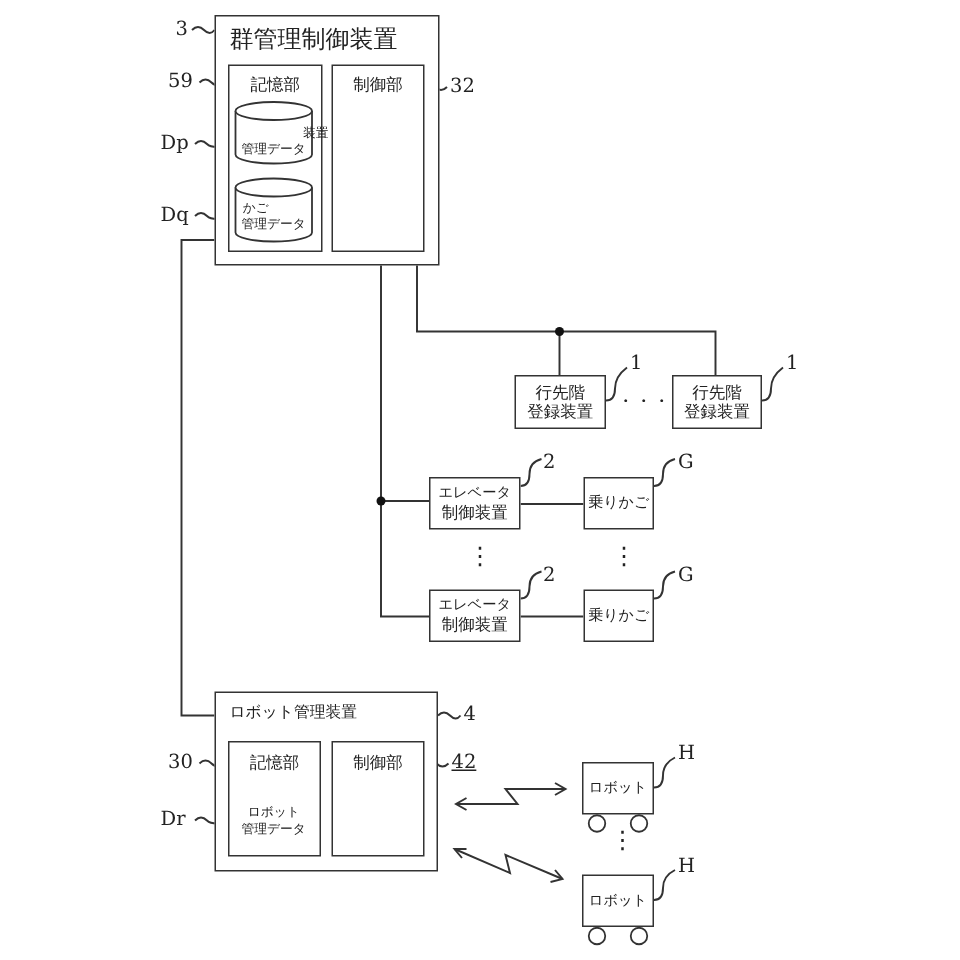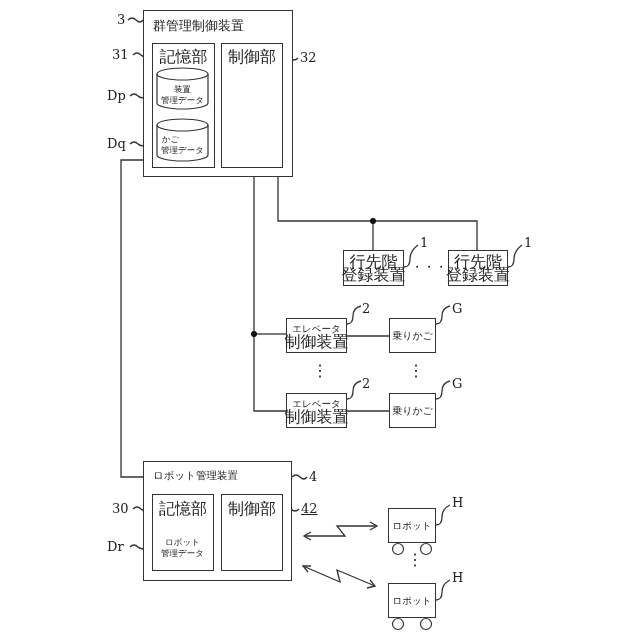--- a/index.html
+++ b/index.html
@@ -1,19 +1,19 @@
 <!DOCTYPE html>
 <html><head>
 <meta charset="utf-8">
 <style>
   html,body{margin:0;padding:0;background:#ffffff;}
   body{width:640px;height:640px;position:relative;overflow:hidden;font-family:"DejaVu Serif",serif;color:#222;}
   svg{position:absolute;left:0;top:0;}
   .box{position:absolute;border:1.3px solid #333;box-sizing:border-box;background:#fff;}
-  .t{position:absolute;font-size:16px;line-height:13px;white-space:nowrap;color:#222;}
+  .t{position:absolute;font-size:11px;line-height:13px;white-space:nowrap;color:#222;}
   .small{font-size:8.5px;line-height:10px;}
   .ctr{text-align:center;}
   .lbl{position:absolute;font-size:13px;font-family:"DejaVu Serif",serif;color:#222;line-height:14px;}
   .mid{display:flex;flex-direction:column;align-items:center;justify-content:center;}
 </style>
 </head>
 <body>
 
 <svg width="640" height="640" viewBox="0 0 640 640">
   <g fill="none" stroke="#333" stroke-width="1.3">
@@ -52,42 +52,42 @@
     <polyline points="303,566 340,582 337,570 375,586"></polyline>
     <polyline points="308,572 303,566 311,566"></polyline>
     <polyline points="367,588 375,586 370,580"></polyline>
   </g>
 
   <circle cx="373" cy="221" r="3" fill="#111"></circle>
   <circle cx="254" cy="334" r="3" fill="#111"></circle>
 </svg>
 
 <div class="box" style="left:143px;top:10px;width:150px;height:167px;"></div>
-<div class="t" style="left:153px;top:19px;font-size:13px;">群管理制御装置</div>
+<div class="t" style="left:153px;top:19px;font-size:16px;">群管理制御装置</div>
 <div class="lbl" style="left:117px;top:13px;">3</div>
 
 <div class="box" style="left:152px;top:43px;width:63px;height:125px;"></div>
 <div class="t ctr" style="left:152px;top:50px;width:63px;">記憶部</div>
-<div class="lbl" style="left:112px;top:48px;">31</div>
+<div class="lbl" style="left:112px;top:48px;">59</div>
 
 <div class="box" style="left:221px;top:43px;width:62px;height:125px;"></div>
 <div class="t ctr" style="left:221px;top:50px;width:62px;">制御部</div>
 <div class="lbl" style="left:300px;top:51px;text-align:center;">32</div>
 
 <svg width="640" height="640">
   <g fill="#fff" stroke="#333" stroke-width="1.2">
     <path d="M157,74 L157,103 A25.5,6 0 0 0 208,103 L208,74"></path>
     <ellipse cx="182.5" cy="74" rx="25.5" ry="6"></ellipse>
     <path d="M157,125 L157,155 A25.5,6 0 0 0 208,155 L208,125"></path>
     <ellipse cx="182.5" cy="125" rx="25.5" ry="6"></ellipse>
     <path d="M157,527 L157,557 A25.5,6 0 0 0 208,557 L208,527"></path>
     <ellipse cx="182.5" cy="527" rx="25.5" ry="6"></ellipse>
   </g>
 </svg>
-<div class="t small ctr" style="left:157px;top:84px;width:51px;">装置</div>
+<div class="t small ctr" style="left:157px;top:84px;width:51px;padding-left:28px;">装置</div>
 <div class="t small ctr" style="left:157px;top:95px;width:51px;">管理データ</div>
 <div class="lbl" style="left:107px;top:89px;">Dp</div>
 
 <div class="t small ctr" style="left:157px;top:134px;width:27px;">かご</div>
 <div class="t small ctr" style="left:157px;top:145px;width:51px;">管理データ</div>
 <div class="lbl" style="left:107px;top:137px;">Dq</div>
 
 <div class="box mid" style="left:343px;top:250px;width:61px;height:36px;">
   <div class="t" style="position:static;">行先階</div>
   <div class="t" style="position:static;">登録装置</div>

